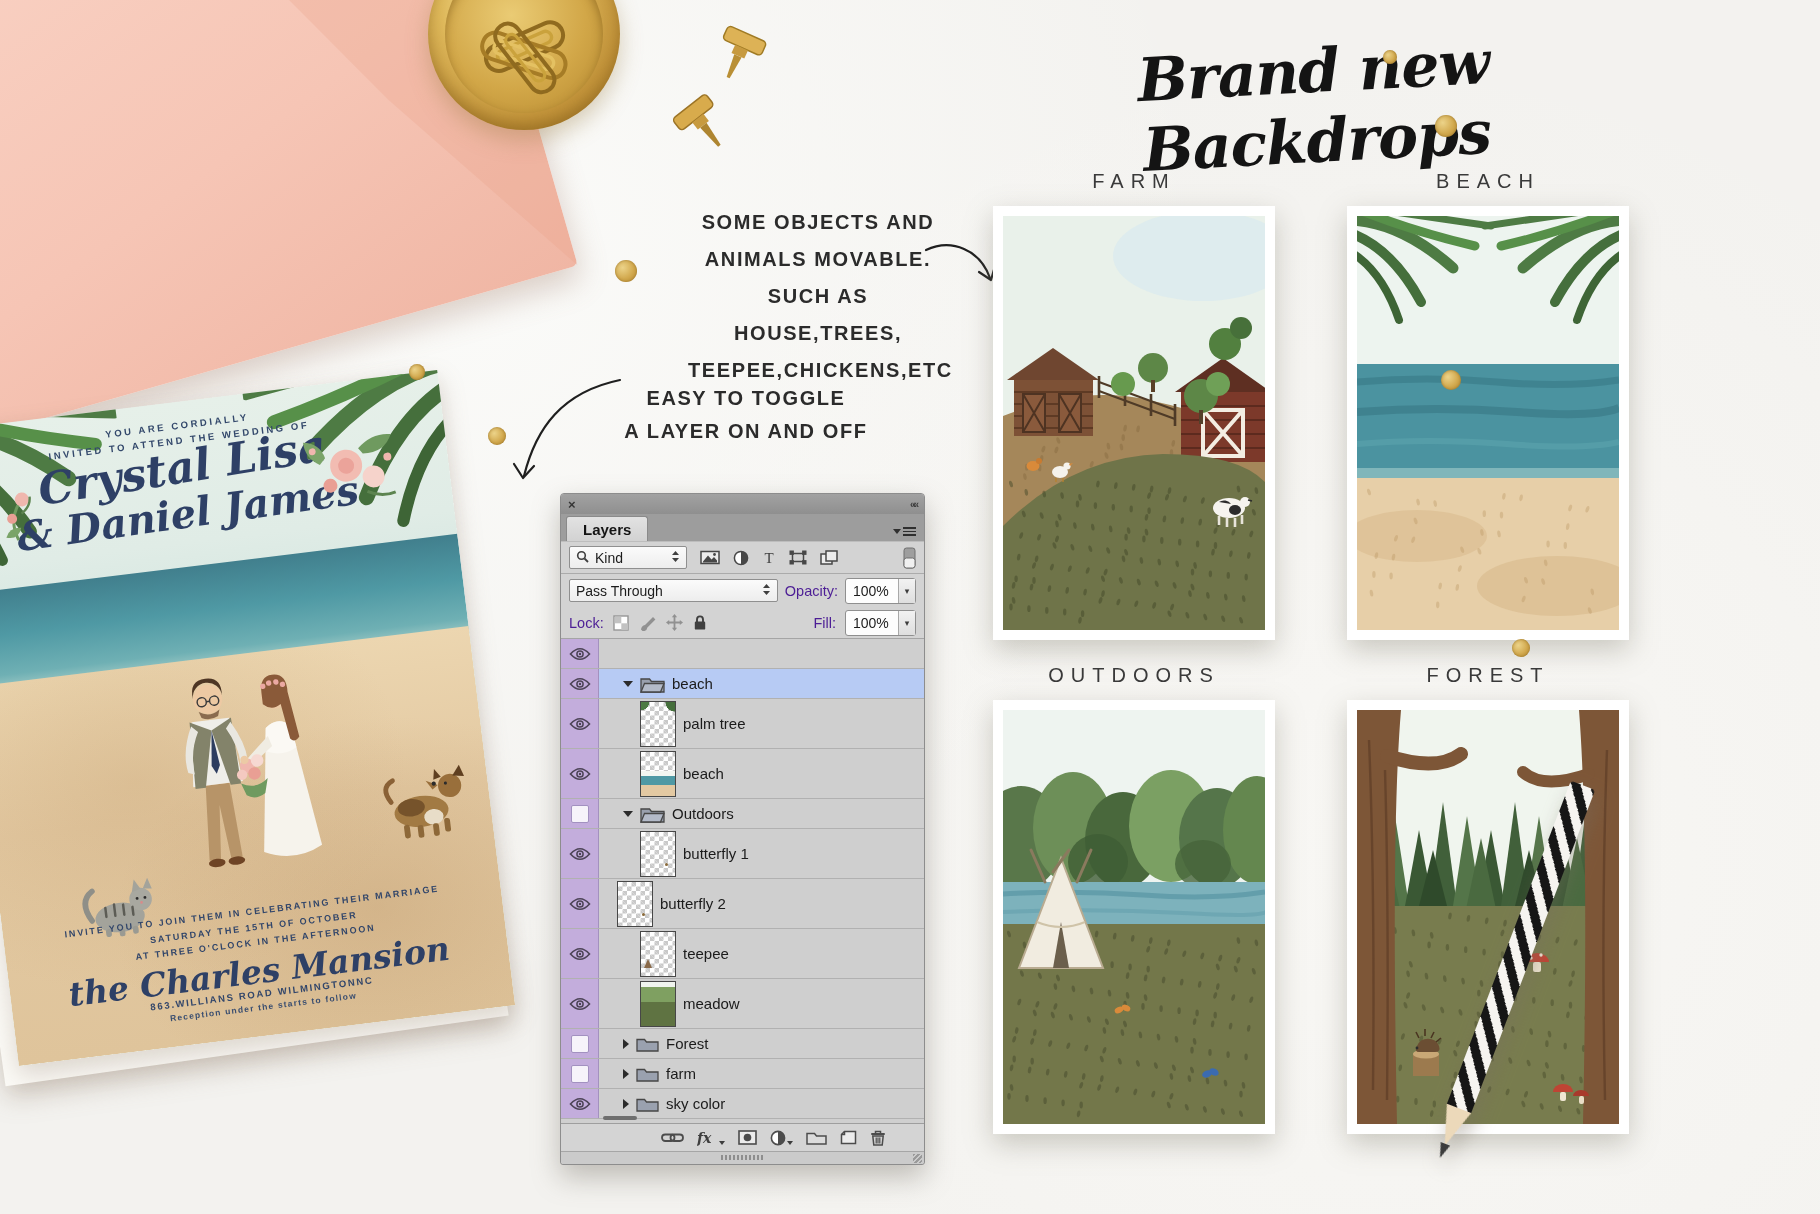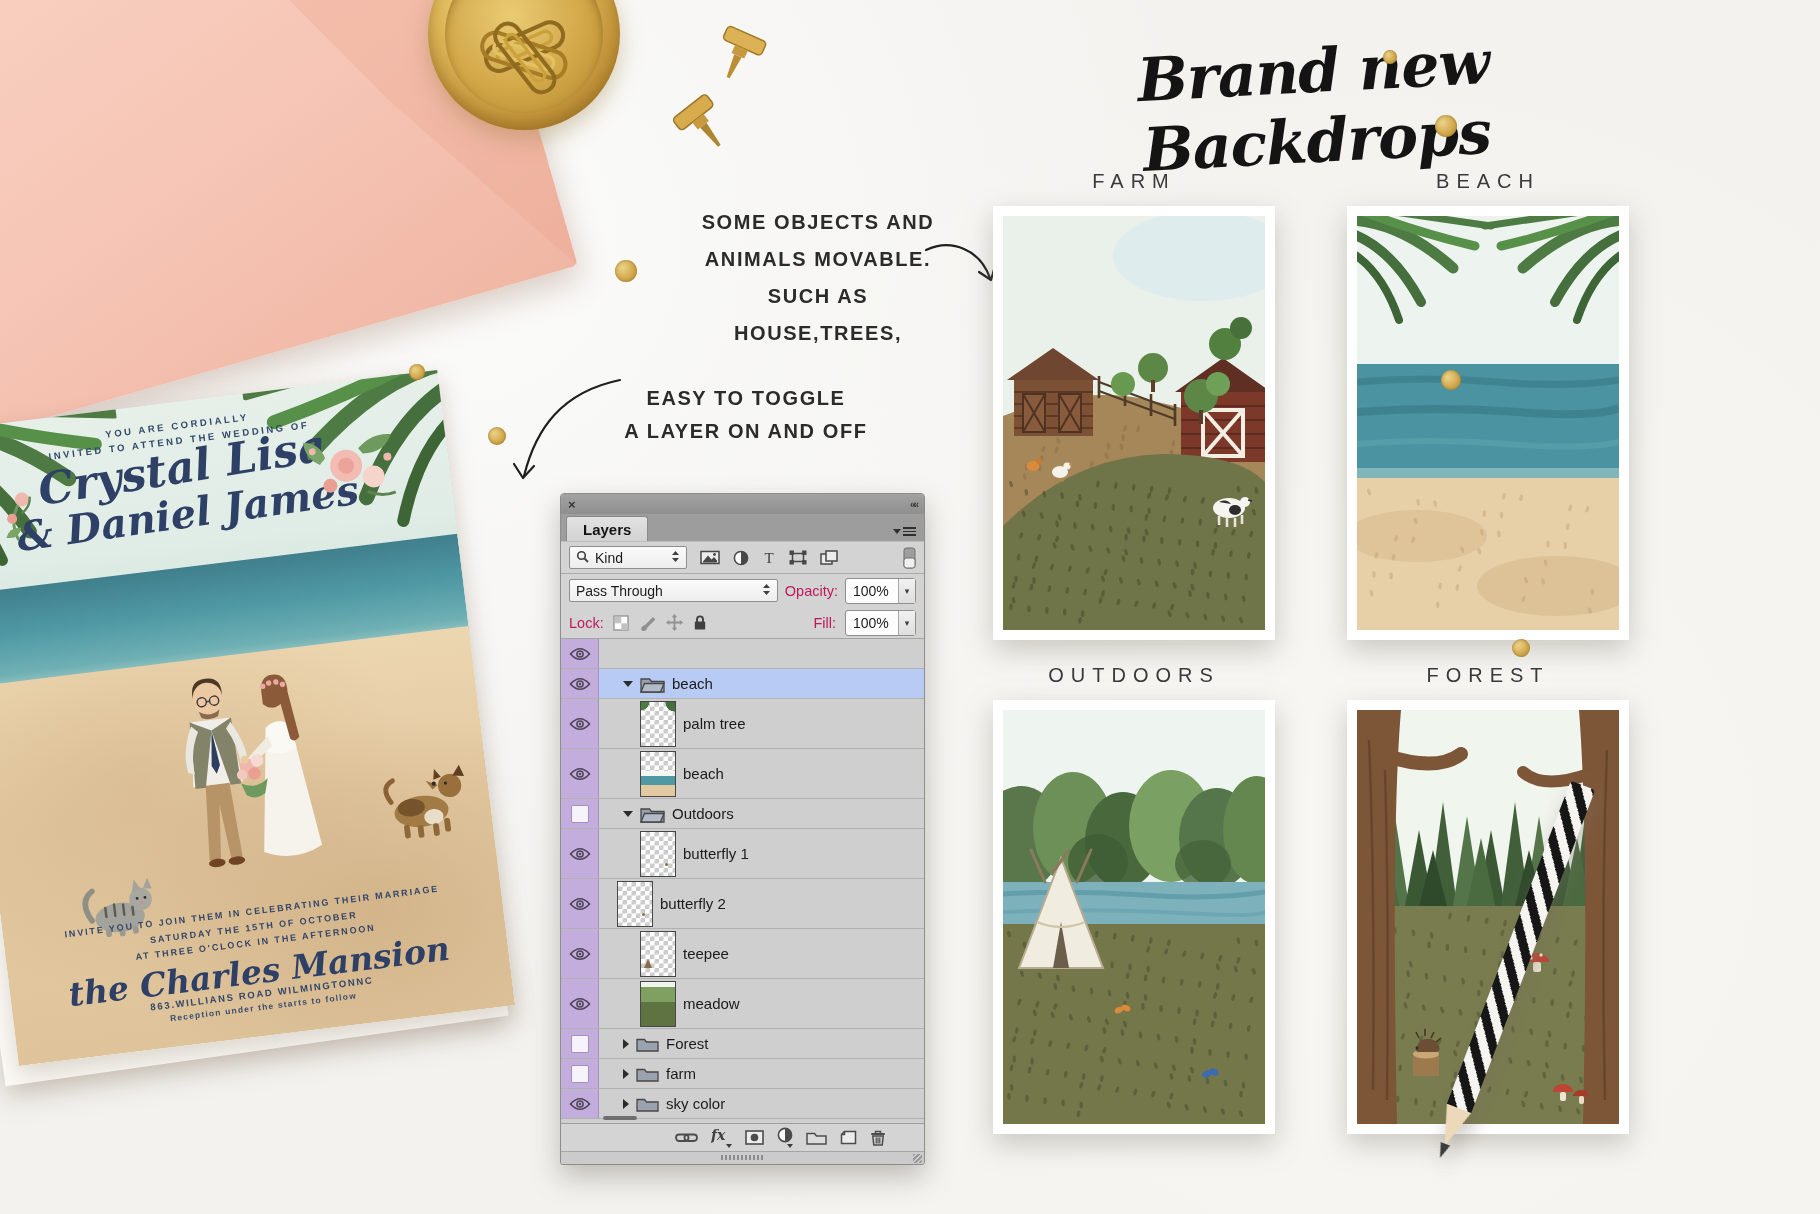--- a/index.html
+++ b/index.html
@@ -81,21 +81,21 @@
   .p-menu .bars{width:13px;height:9px;background:repeating-linear-gradient(#2f2f2f 0 1.6px,rgba(0,0,0,0) 1.6px 3.6px);}
   .p-filter,.p-blend,.p-lock{display:flex;align-items:center;background:#d3d3d3;padding:0 8px;}
   .p-filter{height:31px;border-top:1px solid #bdbdbd;border-bottom:1px solid #ababab;gap:13px;}
   .p-blend{height:33px;gap:7px;}
   .p-lock{height:31px;border-bottom:1px solid #a5a5a5;gap:9px;}
   .combo{display:inline-flex;align-items:center;height:23px;background:linear-gradient(#fbfbfb,#ededed);
     border:1px solid #8f8f8f;border-radius:2px;padding:0 6px;gap:6px;font-size:14px;color:#1c1c1c;}
   .combo.kind{width:118px;box-sizing:border-box;}
   .combo.blend{width:210px;box-sizing:border-box;}
   .combo .grow{flex:1;}
-  .lbl{font-size:14.5px;color:#be185d;}
+  .lbl{font-size:14.5px;color:#4c1d95;}
   .valbox{display:inline-flex;align-items:center;height:24px;background:#fdfdfd;border:1px solid #8f8f8f;
     border-radius:3px;font-size:14px;color:#1c1c1c;margin-left:auto;}
   .valbox .val{padding:0 7px;min-width:38px;text-align:left;}
   .valbox .vdiv{width:1px;height:100%;background:#a8a8a8;}
   .valbox .dn{width:16px;text-align:center;font-size:9px;color:#3c3c3c;background:linear-gradient(#f2f2f2,#dedede);height:100%;display:flex;align-items:center;justify-content:center;}
   .fic{display:inline-flex;align-items:center;}
   .fic.push{margin-left:auto;}
   .p-rows{flex:1;background:#cfcfcf;position:relative;overflow:hidden;}
   .lrow{display:flex;align-items:stretch;border-bottom:1px solid #b1b1b1;box-sizing:border-box;}
   .eyecell{width:37px;background:#c3addc;border-right:1px solid #a391bf;display:flex;align-items:center;justify-content:center;flex:none;}
@@ -113,21 +113,21 @@
   .th-palm2{right:0;top:0;width:12px;height:10px;background:radial-gradient(circle at 100% 0,#456f3c 0%,#456f3c 60%,rgba(0,0,0,0) 62%);}
   .th-beach{left:0;bottom:0;width:100%;height:55%;
     background:linear-gradient(180deg,#f3f6f1 0 22%,#4f99a4 22% 55%,#e3c9a2 55% 100%);}
   .th-dot{left:70%;top:72%;width:3px;height:3px;border-radius:50%;background:#8a6a3a;}
   .th-tee{left:3px;bottom:8px;width:0;height:0;border-left:4px solid transparent;border-right:4px solid transparent;border-bottom:9px solid #8a6a4a;}
   .th-meadow{left:0;top:0;width:100%;height:100%;
     background:linear-gradient(180deg,#f0f4ee 0 12%,#7fa061 12% 45%,#5f7342 45% 100%);}
   .hthumb{position:absolute;left:42px;bottom:3px;width:34px;height:4px;border-radius:2px;background:#6f6f6f;}
   .p-tools{height:27px;background:#d4d4d4;border-top:1px solid #9e9e9e;display:flex;align-items:center;
     justify-content:flex-end;gap:13px;padding-right:38px;}
-  .tbtn{display:inline-flex;align-items:flex-end;gap:1px;flex-direction:column;}
+  .tbtn{display:inline-flex;align-items:flex-end;gap:1px;}
   .tbtn .mini{width:0;height:0;border-left:3px solid transparent;border-right:3px solid transparent;border-top:4px solid #3c3c3c;margin-bottom:1px;}
   .p-grip{height:12px;background:#cbcbcb;border-top:1px solid #a6a6a6;border-radius:0 0 3px 3px;position:relative;}
   .gripbar{position:absolute;left:50%;top:3px;transform:translateX(-50%);width:44px;height:5px;
     background:repeating-linear-gradient(90deg,#8e8e8e 0 2px,rgba(0,0,0,0) 2px 4px);}
   .gripcorner{position:absolute;right:2px;top:2px;width:9px;height:9px;
     background:repeating-linear-gradient(135deg,#9a9a9a 0 1.5px,rgba(0,0,0,0) 1.5px 3.5px);}
   
   .pencil{position:absolute;left:1498px;top:772px;width:26px;height:402px;transform:rotate(21deg);filter:drop-shadow(6px 8px 10px rgba(120,110,95,.4));}
   .pbody{width:26px;height:346px;border-radius:4px 4px 0 0;
     background:repeating-linear-gradient(55deg,#161616 0 9px,#f6f4f0 9px 18px);}
@@ -319,20 +319,21 @@
         <polygon points="33,36 41,36 38.6,62 35.4,62" fill="#ae8530"></polygon>
       </g>
   </svg>
 
   <div class="promo-title">Brand new Backdrops</div>
 
   <div class="note note-movable">
     <div>SOME OBJECTS AND</div>
     <div>ANIMALS MOVABLE.</div>
     <div>SUCH AS HOUSE,TREES,</div>
+    <div>TEEPEE,CHICKENS,ETC</div>
   </div>
   <svg class="arrow-svg" style="left:922px;top:236px;" width="82" height="60">
     <path d="M4,14 C30,2 58,14 68,42" fill="none" stroke="#1f1f1f" stroke-width="2.2" stroke-linecap="round"></path>
     <path d="M57,36 L69,44 L73,30" fill="none" stroke="#1f1f1f" stroke-width="2.2" stroke-linecap="round" stroke-linejoin="round"></path>
   </svg>
 
   <div class="note note-toggle">
     <div>EASY TO TOGGLE</div>
     <div>A LAYER ON AND OFF</div>
   </div>

